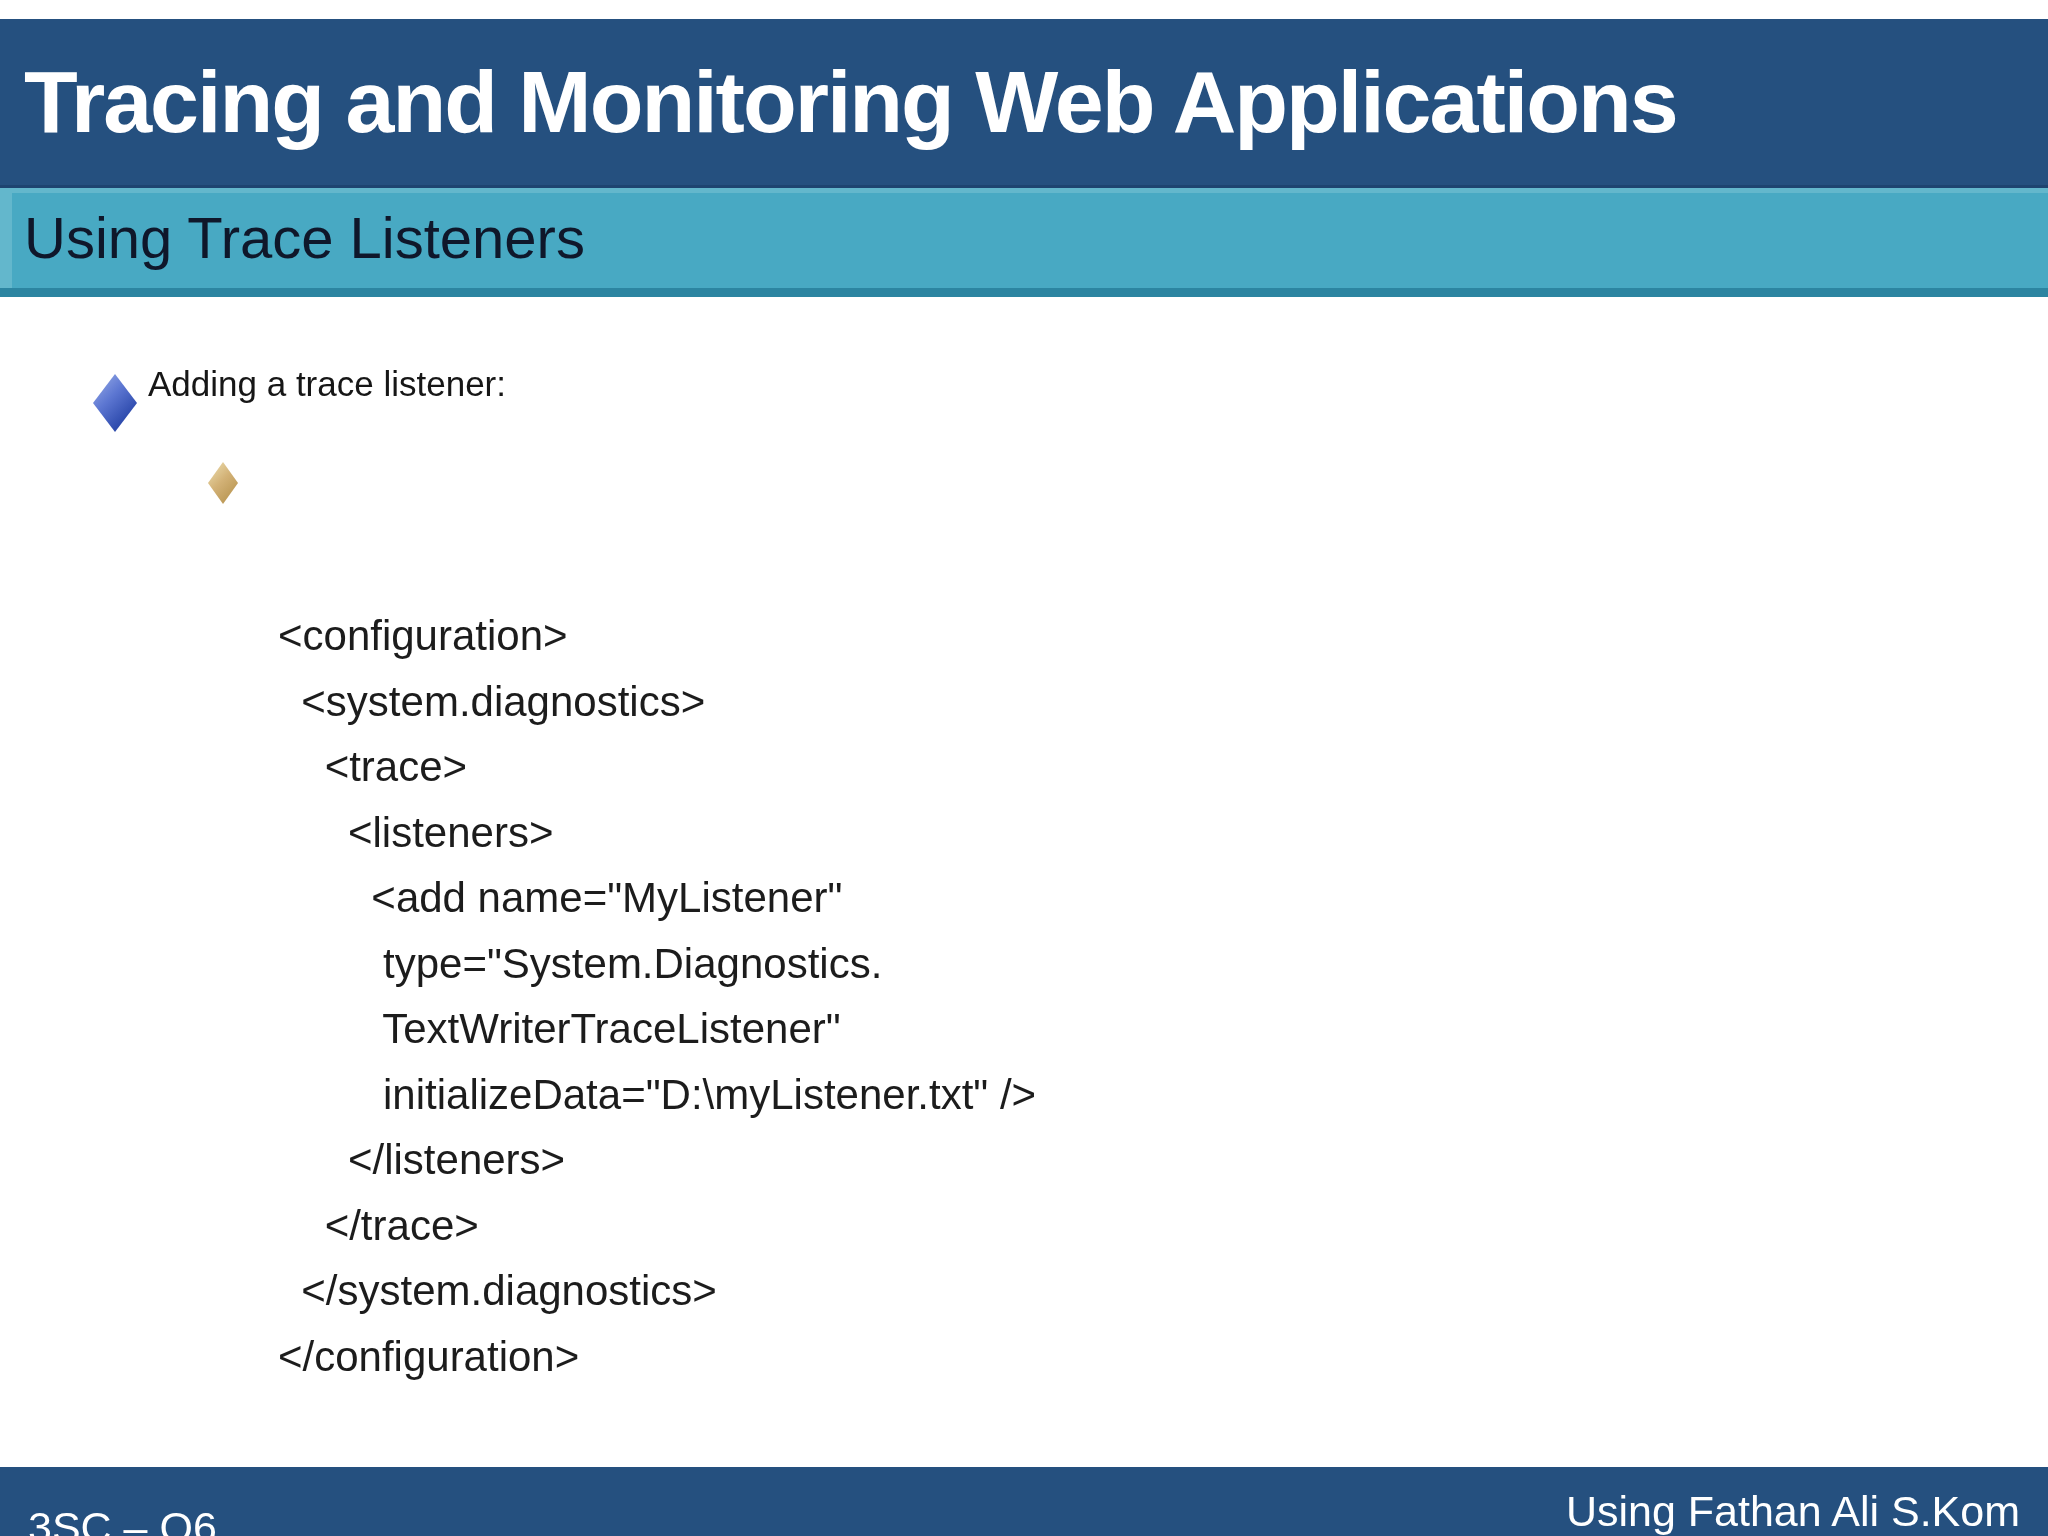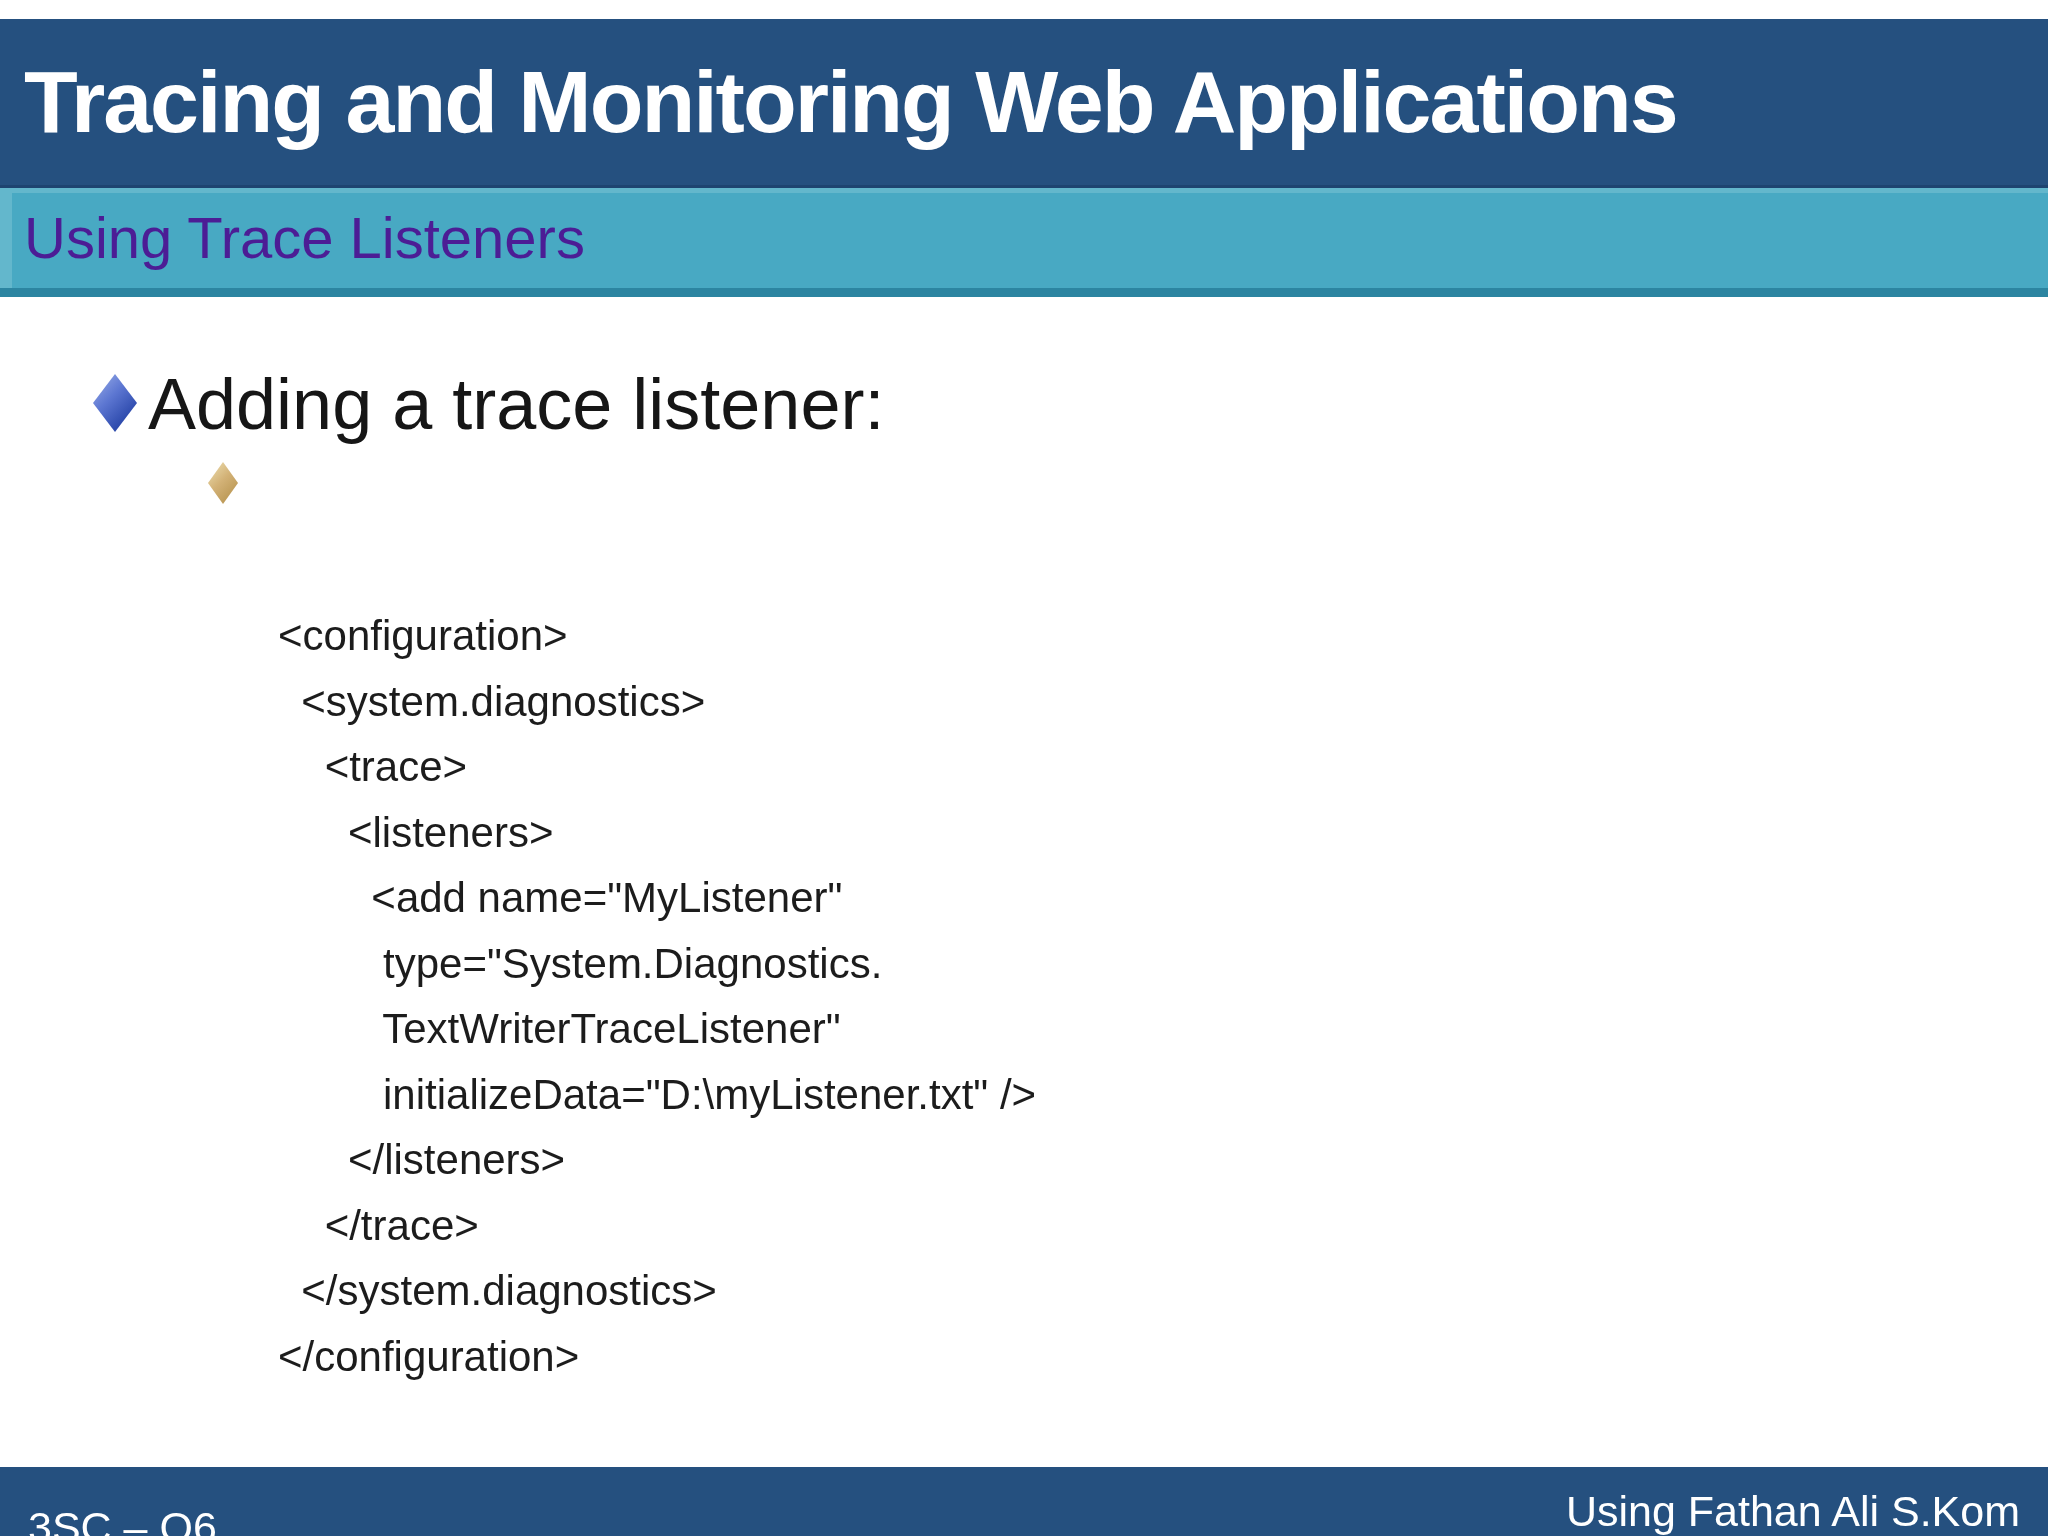--- a/index.html
+++ b/index.html
@@ -20,40 +20,40 @@
   
   .subtitle-bar{
     position:absolute;top:166px;left:0;right:0;height:112px;
     box-sizing:border-box;background:#48a9c3;
     border-top:3px solid #1e4470;
     border-bottom:9px solid #2c85a1;
     box-shadow:inset 12px 5px 0 0 #63b7cc;
   }
   .subtitle-bar h2{
     margin:0;padding-left:24px;line-height:100px;
-    font-size:58px;font-weight:normal;color:#4c1d95;white-space:nowrap;
+    font-size:58px;font-weight:normal;color:#0f172a;white-space:nowrap;
   }
   
   .content{position:absolute;top:278px;left:0;right:0;bottom:88px;background:#ffffff;}
   .diamond{position:absolute;display:block;}
   .diamond-shape{
     display:block;width:100%;height:100%;
     clip-path:polygon(50% 0,100% 50%,50% 100%,0 50%);
   }
   .diamond-blue{left:93px;top:355px;width:44px;height:58px;}
   .diamond-blue .diamond-shape{
     background:linear-gradient(135deg,#9db1e9 0%,#5d77d2 40%,#2f4cae 75%,#22398c 100%);
   }
   .diamond-gold{left:208px;top:443px;width:30px;height:42px;}
   .diamond-gold .diamond-shape{
     background:linear-gradient(135deg,#efe2b5 0%,#d3b277 45%,#b08c45 100%);
   }
   .bullet1-text{
     position:absolute;left:148px;top:346px;
-    font-size:72px;line-height:1.1;color:#161616;white-space:nowrap;
+    font-size:35px;line-height:1.1;color:#161616;white-space:nowrap;
   }
   .bullet2-text{
     position:absolute;left:277px;top:431px;
     font-size:45px;line-height:63px;color:#161616;
   }
   .bullet2-text div{white-space:nowrap;}
   .code-block{
     position:absolute;left:278px;top:584px;margin:0;
     font-family:Liberation Sans, sans-serif;
     font-size:42px;line-height:65.5px;color:#1c1c1c;

